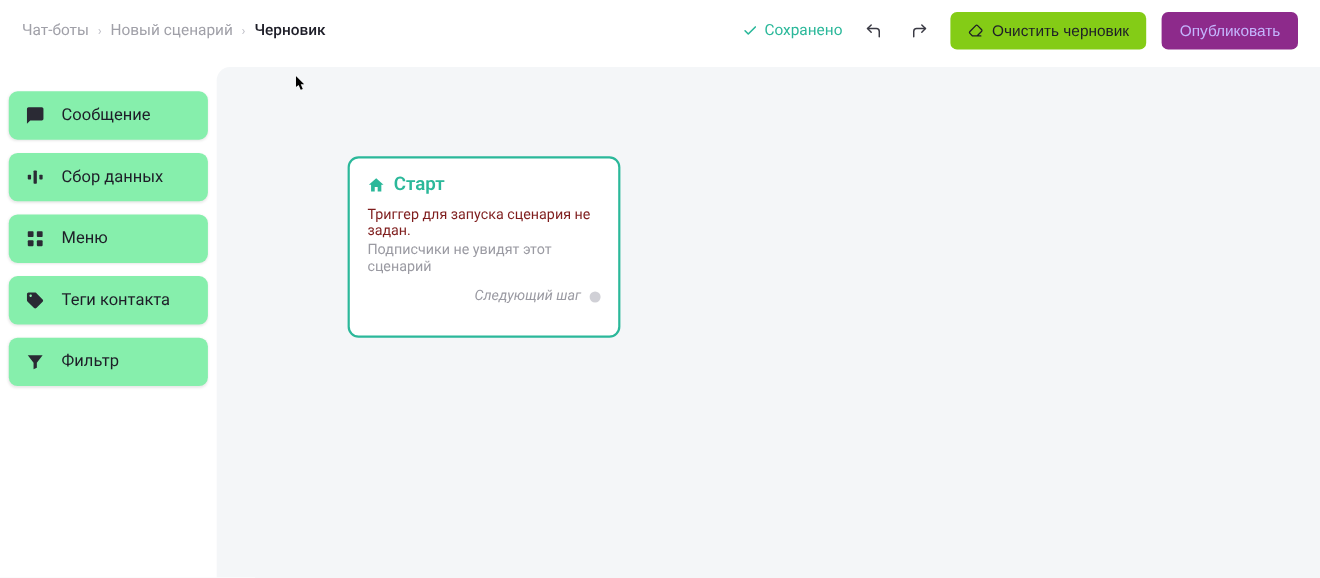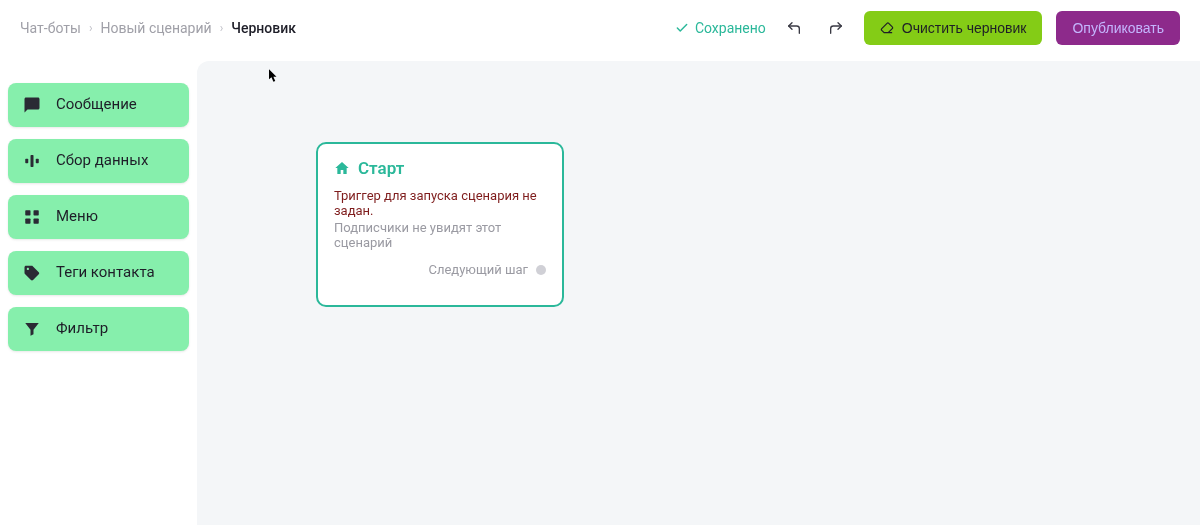--- a/index.html
+++ b/index.html
@@ -170,20 +170,21 @@
       color: #9a9aa2;
       margin-bottom: 12px;
     }
     .start-next {
       display: flex;
       align-items: center;
       justify-content: flex-end;
       gap: 8px;
       font-size: 13px;
       color: #9a9aa2;
+      font-style: italic;
     }
     .start-dot {
       width: 10px;
       height: 10px;
       border-radius: 50%;
       background: #d0d0d6;
     }
     .cursor {
       position: absolute;
       left: 72px;

